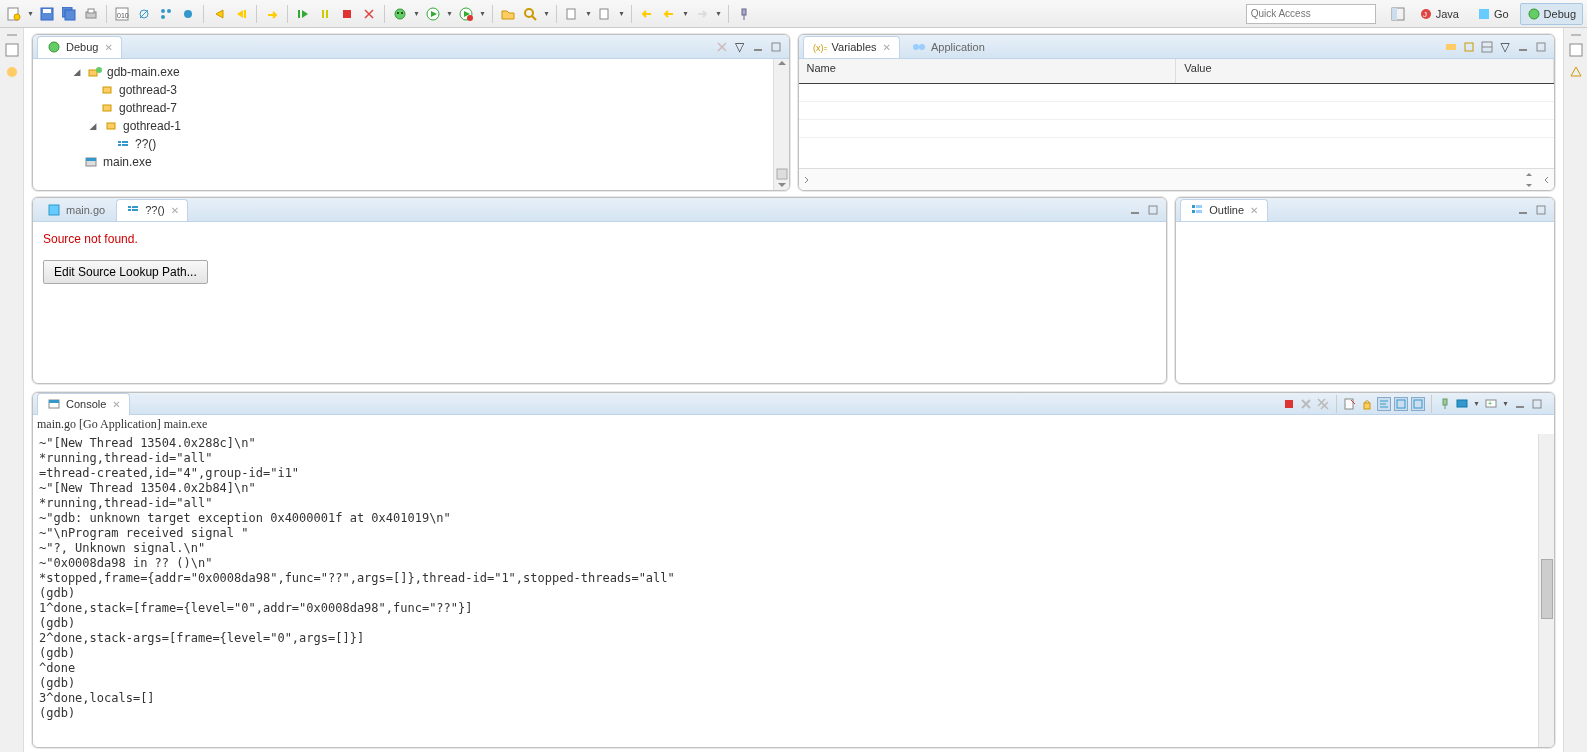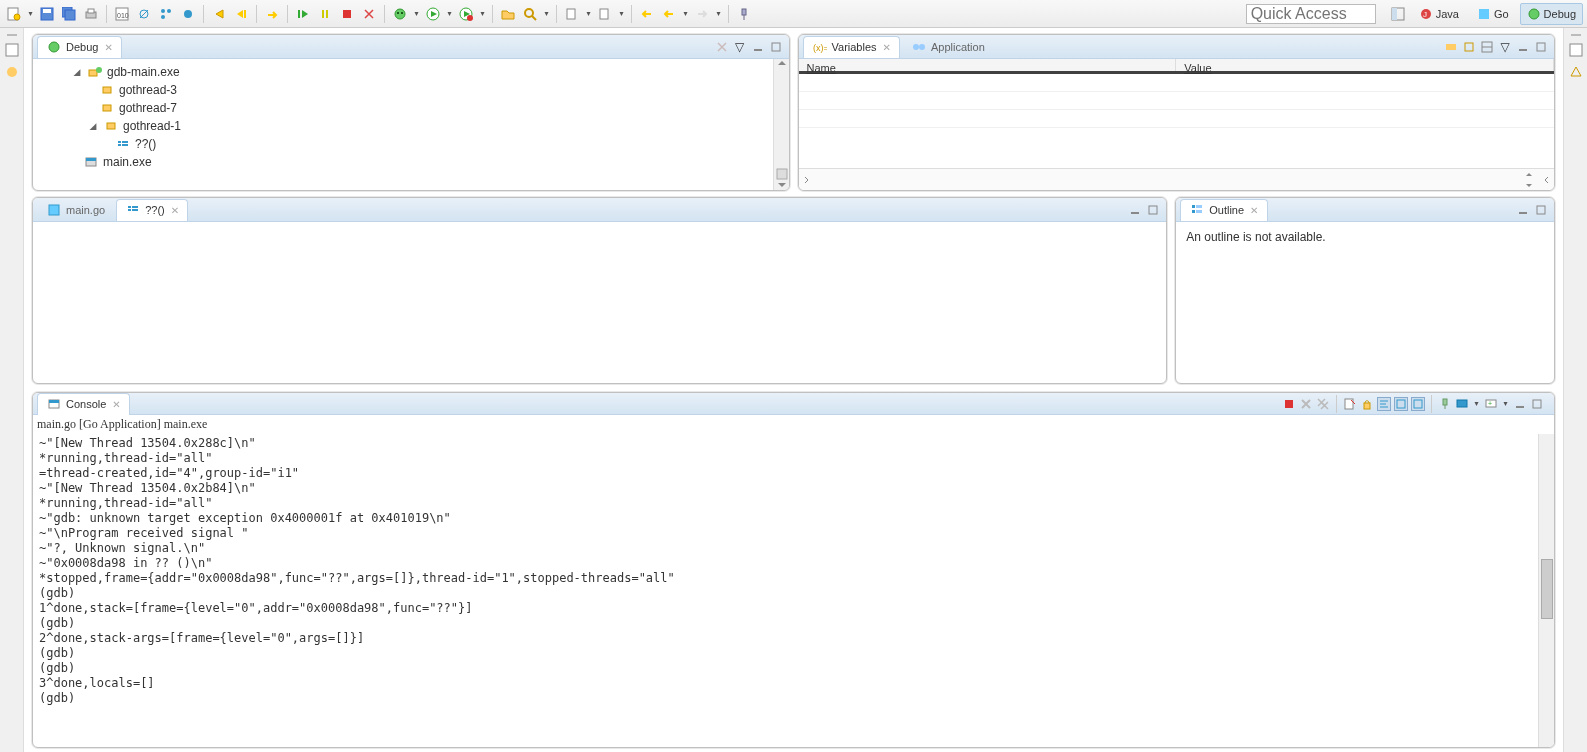--- a/index.html
+++ b/index.html
@@ -1,21 +1,21 @@
 <!DOCTYPE html>
 <html><head>
 <meta charset="utf-8">
 <style>
 * { box-sizing: border-box; margin: 0; padding: 0; }
 body { font-family: "Segoe UI", Tahoma, sans-serif; font-size: 12px; background: #fff; color: #333; overflow: hidden; width: 1587px; height: 752px; }
 .toolbar { display: flex; align-items: center; height: 28px; background: linear-gradient(#f8f8f8,#ececec); border-bottom: 1px solid #ccc; padding: 0 4px; gap: 2px; }
 .tb-btn { width: 20px; height: 20px; display: inline-flex; align-items: center; justify-content: center; border-radius: 2px; cursor: pointer; }
 .tb-sep { width: 1px; height: 18px; background: #ccc; margin: 0 3px; }
 .tb-dd { width: 9px; height: 20px; display: inline-flex; align-items: center; justify-content: center; font-size: 8px; color: #555; cursor: pointer; }
-.quick-access { margin-left: auto; width: 130px; height: 20px; border: 1px solid #bbb; background: #fff; padding: 0 4px; font-size: 16px; color: #888; }
+.quick-access { margin-left: auto; width: 130px; height: 20px; border: 1px solid #bbb; background: #fff; padding: 0 4px; font-size: 10px; color: #888; }
 .persp-bar { display: flex; align-items: center; gap: 4px; margin-left: 10px; }
 .persp-btn { display: flex; align-items: center; gap: 3px; height: 22px; padding: 2px 6px; border: 1px solid transparent; border-radius: 2px; cursor: pointer; font-size: 11px; }
 .persp-btn.active { background: #d8e6f2; border-color: #a8c8e4; }
 .workspace { display: flex; position: absolute; top: 28px; left: 0; right: 0; bottom: 0; }
 .left-trim, .right-trim { width: 24px; background: #f0f0f0; border-right: 1px solid #ddd; display: flex; flex-direction: column; align-items: center; padding-top: 6px; gap: 6px; }
 .right-trim { border-left: 1px solid #ddd; border-right: none; }
 .trim-dot { width: 10px; height: 2px; background: #bbb; }
 .trim-ic { width: 16px; height: 16px; }
 .center-area { flex: 1; display: flex; flex-direction: column; }
 .top-row { display: flex; height: 165px; gap: 8px; padding: 6px 8px 2px 8px; }
@@ -26,21 +26,21 @@
 .tab { display: flex; align-items: center; gap: 4px; height: 22px; padding: 0 8px; background: #fff; border: 1px solid #bfd4e8; border-bottom: none; border-radius: 4px 4px 0 0; margin-right: 2px; font-size: 11px; cursor: pointer; }
 .tab.inactive { background: transparent; border-color: transparent; color: #666; }
 .tab .close { font-size: 10px; color: #aaa; margin-left: 2px; }
 .tab-tools { margin-left: auto; display: flex; align-items: center; gap: 4px; padding-right: 6px; }
 .tool-ic { width: 14px; height: 14px; cursor: pointer; display: inline-flex; align-items: center; justify-content: center; }
 .tree { flex: 1; overflow: auto; padding: 4px 6px; font-size: 12px; position: relative; }
 .tree-row { display: flex; align-items: center; height: 18px; gap: 4px; cursor: pointer; }
 .tw { display: inline-block; width: 12px; text-align: center; color: #666; font-size: 9px; }
 .ind { display: inline-block; }
 .ic { width: 16px; height: 14px; display: inline-flex; align-items: center; justify-content: center; }
-.vars-hdr { display: flex; height: 15px; border-bottom: 3px solid #404040; background: #f5f5f5; font-size: 11px; text-decoration: underline; }
+.vars-hdr { display: flex; height: 25px; border-bottom: 1px solid #404040; background: #f5f5f5; font-size: 11px; }
 .vars-col { padding: 3px 8px; border-right: 1px solid #ddd; }
 .vars-body { flex: 1; background: #fff; }
 .vars-grid-row { height: 18px; border-bottom: 1px solid #f0f0f0; }
 .vars-foot { height: 22px; border-top: 1px solid #ddd; background: #fafafa; position: relative; }
 .src-body { flex: 1; padding: 10px 10px; font-size: 12px; }
 .src-err { color: #c00; margin-bottom: 14px; }
 .src-btn { padding: 4px 10px; font-size: 12px; background: linear-gradient(#f8f8f8,#e4e4e4); border: 1px solid #aaa; border-radius: 2px; cursor: pointer; }
 .outline-body { padding: 8px 10px; font-size: 12px; color: #333; }
 .console-hdr { display: flex; align-items: center; height: 22px; background: linear-gradient(#e8f0f8,#d4e4f2); border-bottom: 1px solid #bfd4e8; padding: 0 4px; gap: 8px; }
 .console-hdr .tab { background: #fff; }
@@ -475,20 +475,24 @@
                   <rect x="2" y="8" width="8" height="2" fill="#888"></rect>
                 </svg>
               </span>
             <span class="tool-ic">
                 <svg width="12" height="12">
                   <rect x="2" y="2" width="8" height="8" fill="none" stroke="#888"></rect>
                 </svg>
               </span>
           </div>
         </div>
+        <div class="src-body">
+          <div class="src-err">Source not found.</div>
+          <button class="src-btn">Edit Source Lookup Path...</button>
+        </div>
       </div>
 
       <div class="panel" style="flex:1">
         <div class="tab-bar">
           <div class="tab">
             <span class="ic">
                 <svg width="12" height="12">
                   <rect x="1" y="1" width="3" height="3" fill="#39c"></rect>
                   <rect x="5" y="1" width="6" height="3" fill="#9cf"></rect>
                   <rect x="1" y="6" width="3" height="3" fill="#39c"></rect>
@@ -504,21 +508,20 @@
                   <rect x="2" y="8" width="8" height="2" fill="#888"></rect>
                 </svg>
               </span>
             <span class="tool-ic">
                 <svg width="12" height="12">
                   <rect x="2" y="2" width="8" height="8" fill="none" stroke="#888"></rect>
                 </svg>
               </span>
           </div>
         </div>
-        <div class="outline-body">An outline is not available.</div>
       </div>
     </div>
 
     <div class="bot-row">
       <div class="panel" style="flex:1">
         <div class="console-hdr">
           <div class="tab">
             <span class="ic">
                 <svg width="12" height="12">
                   <rect x="1" y="2" width="10" height="8" fill="#fff" stroke="#888"></rect>
@@ -615,20 +618,21 @@
             <div>~"gdb: unknown target exception 0x4000001f at 0x401019\n"</div>
             <div>~"\nProgram received signal "</div>
             <div>~"?, Unknown signal.\n"</div>
             <div>~"0x0008da98 in ?? ()\n"</div>
             <div>*stopped,frame={addr="0x0008da98",func="??",args=[]},thread-id="1",stopped-threads="all"</div>
             <div>(gdb) </div>
             <div>1^done,stack=[frame={level="0",addr="0x0008da98",func="??"}]</div>
             <div>(gdb) </div>
             <div>2^done,stack-args=[frame={level="0",args=[]}]</div>
             <div>(gdb) </div>
+            <div>^done</div>
             <div>(gdb) </div>
             <div>3^done,locals=[]</div>
             <div>(gdb) </div>
             <div class="mini-sb">
               <div style="position:absolute;top:40%;left:2px;width:12px;height:60px;background:#cdcdcd;border:1px solid #aaa"></div>
             </div>
         </div>
       </div>
     </div>
 

